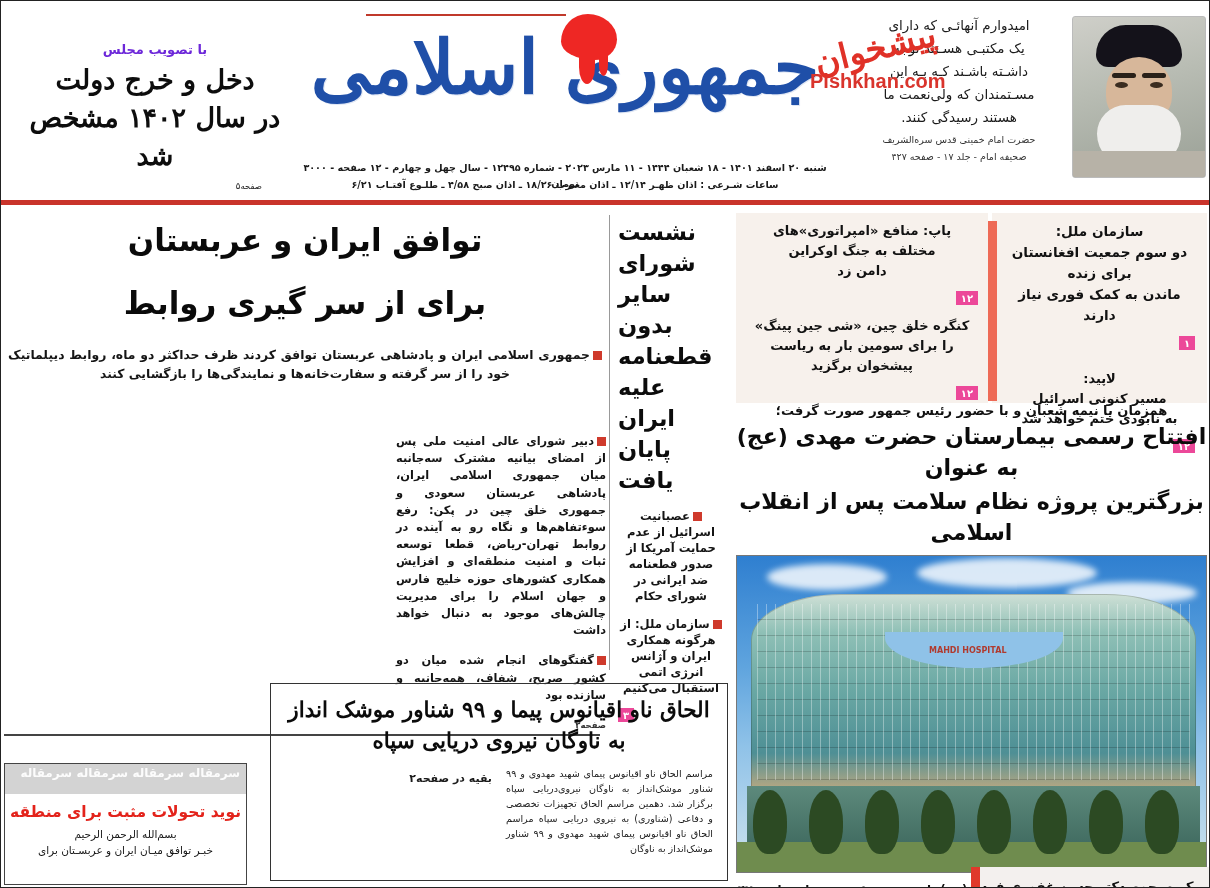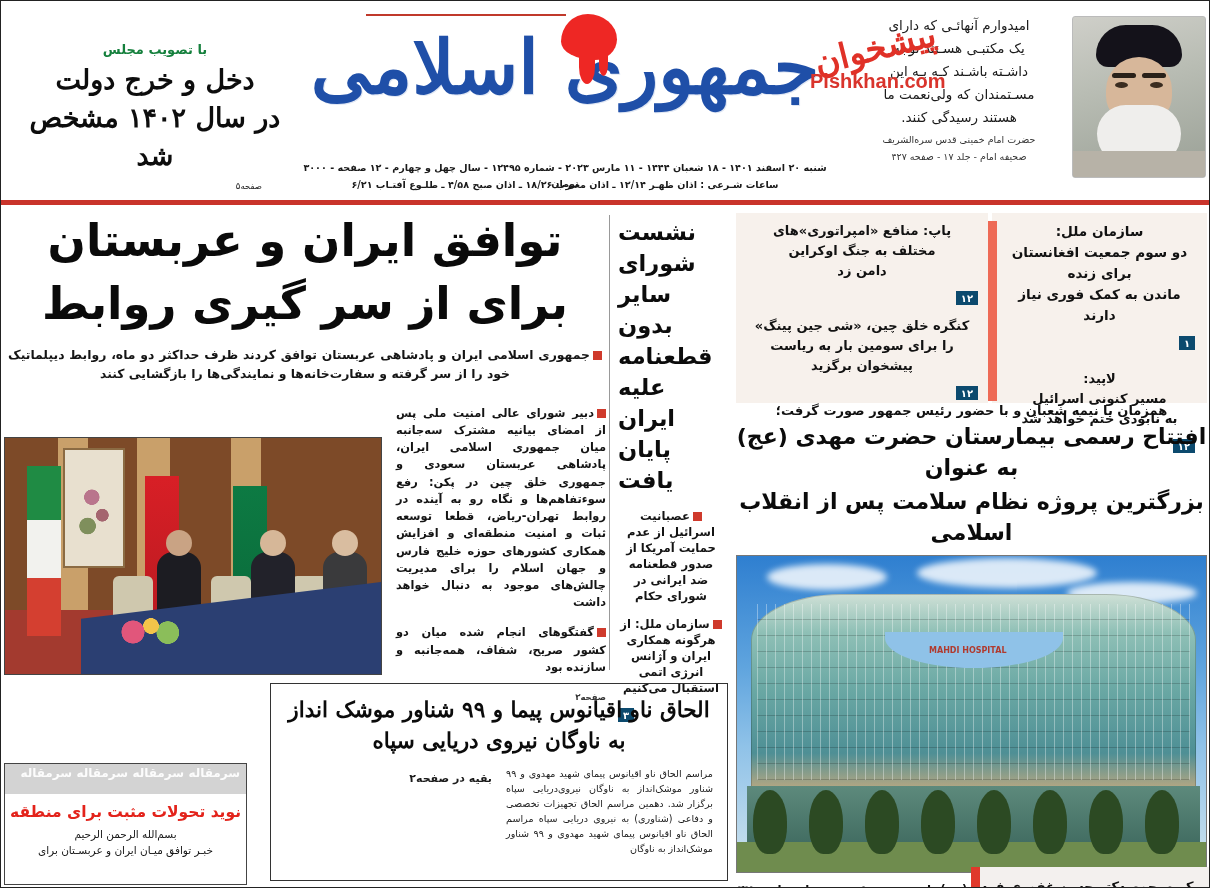--- a/index.html
+++ b/index.html
@@ -62,62 +62,62 @@
      font-size:9.6px; line-height:16px; color:#1a1a1a; font-weight:bold; }
 
   .brand { position:absolute; top:22px; left:810px; width:130px; height:120px; text-align:center; }
   .brand .bfa { font-size:34px; font-weight:bold; color:#e03127;
      transform:rotate(-14deg); display:block; margin-top:6px;
      font-family:"DejaVu Serif",serif; }
   .brand .bdom { font-size:20px; font-weight:bold; color:#d9342c; direction:ltr;
      font-family:"Liberation Sans",sans-serif; display:block; margin-top:2px; }
 
   .top-head { position:absolute; top:42px; left:0px; width:300px; text-align:center; padding-left:10px; }
-  .top-kicker { font-size:13px; font-weight:bold; color:#15803d; margin-bottom:4px; }
+  .top-kicker { font-size:13px; font-weight:bold; color:#6d28d9; margin-bottom:4px; }
   .top-title { font-size:27px; font-weight:bold; line-height:38px; color:#0d0d0d;
      font-family:"DejaVu Serif","Liberation Serif",serif; }
   .top-page { font-size:8.5px; color:#222; margin-top:6px; text-align:right; padding-right:38px; }
 
   .red-rule { position:absolute; top:200px; left:0; width:1210px; height:5px; background:#c9342b; }
 
   
   .sheet { position:absolute; top:205px; left:0; width:1210px; height:683px; }
 
   .col { position:absolute; top:0; }
 
   
   .c-un { right:3px; top:8px; width:215px; height:190px; background:#f7f1ec; padding:8px 12px 4px; }
   .brief { text-align:center; font-size:13.6px; font-weight:bold; line-height:21px; color:#121212; }
   .brief.small { font-size:13px; line-height:20px; }
-  .pg { display:inline-block; background:#0c4a6e; color:#fff; font-size:10px; font-weight:bold;
+  .pg { display:inline-block; background:#ec4899; color:#fff; font-size:10px; font-weight:bold;
      padding:2px 5px 1px; min-width:14px; text-align:center; }
   .pg-left { text-align:right; margin-top:6px; }
 
   
   .c-pope { right:222px; top:8px; width:252px; height:190px; background:#f7f1ec; padding:8px 10px 4px; position:relative; }
   .redbar { position:absolute; top:8px; right:-9px; width:9px; height:180px; background:#ee6a56; }
 
   
   .c-iaea { right:480px; top:8px; width:118px; height:460px; padding:4px 6px 0; }
   .iaea-title { text-align:left; font-size:22.5px; font-weight:bold; line-height:31px; color:#0c0c0c;
      font-family:"DejaVu Sans",sans-serif; }
   .iaea-sub { text-align:center; font-size:11.6px; line-height:16px; font-weight:bold; color:#141414; margin-top:12px; }
   .sq { display:inline-block; width:9px; height:9px; background:#cf3a2c; vertical-align:middle; margin-left:3px; }
   .iaea-pg { margin-top:8px; text-align:left; }
 
   .vrule { position:absolute; top:10px; right:600px; width:1px; height:455px; background:#999; }
 
   
   .c-lead { right:604px; top:4px; width:602px; }
-  .lead-title { text-align:center; font-size:45px; font-weight:bold; line-height:63px;
+  .lead-title { text-align:center; font-size:31px; font-weight:bold; line-height:63px;
      color:#0a0a0a; font-family:"DejaVu Sans",sans-serif; letter-spacing:-1px; }
   .lead-sub { margin-top:10px; font-size:12.4px; line-height:19px; font-weight:bold; text-align:justify;
      text-align-last:center; color:#151515; padding:0 4px; }
 
-  .lead-body { position:absolute; top:228px; right:604px; width:602px; height:245px; display:flex; flex-direction:row;align-items:center; }
+  .lead-body { position:absolute; top:228px; right:604px; width:602px; height:245px; display:flex; flex-direction:column; }
   .lead-text { width:218px; font-size:11.4px; line-height:17.2px; font-weight:bold; text-align:justify;
      color:#141414; padding-left:8px; }
   .lead-text p { margin-bottom:13px; }
   .lead-page { font-size:8.5px; color:#333; margin-top:8px; }
   .lead-photo { flex:1; margin-right:6px; height:238px; border:1px solid #444; position:relative; overflow:hidden;
      background:#6b3b22; }
 
   
   .ph-wall { position:absolute; inset:0; background:
       linear-gradient(90deg,#7d4a28 0 14%, #c9a06a 14% 22%, #7d4a28 22% 35%, #c9a06a 35% 44%, #7d4a28 44% 60%, #c9a06a 60% 68%, #7d4a28 68% 100%); }

